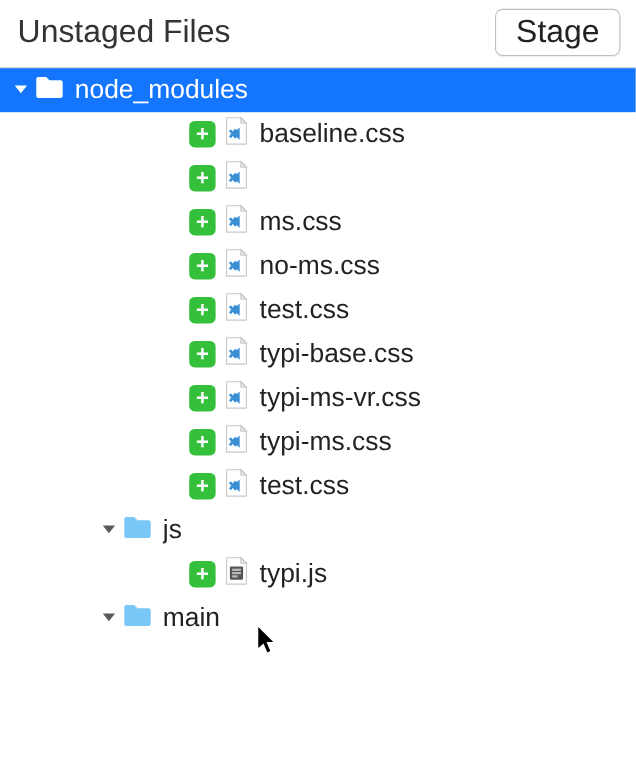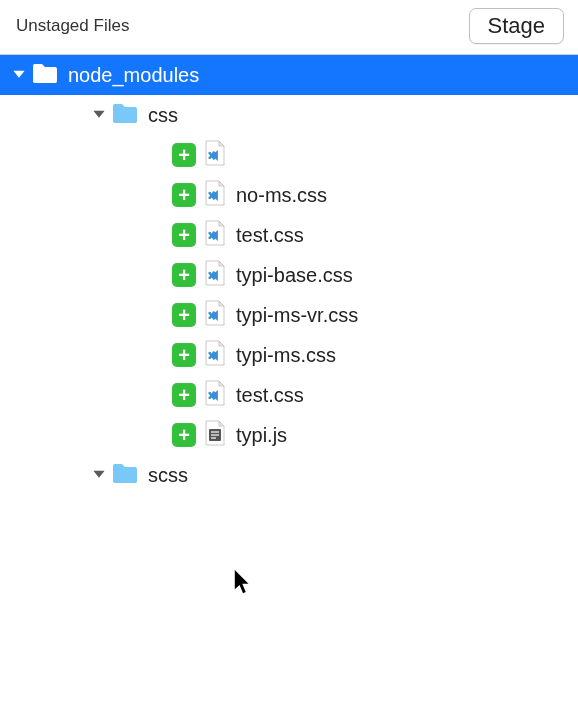--- a/index.html
+++ b/index.html
@@ -15,36 +15,36 @@
     overflow: hidden;
   }
   .header {
     display: flex;
     align-items: center;
     justify-content: space-between;
     padding: 8px 14px 10px 16px;
     border-bottom: 1px solid #d0d0d0;
   }
   .header-title {
-    font-size: 17px;
+    font-size: 29px;
     color: #333;
   }
   .stage-btn {
-    font-size: 22px;
+    font-size: 29px;
     color: #222;
     background: #ffffff;
     border: 1px solid #bfbfbf;
     border-radius: 7px;
     padding: 4px 18px;
     box-shadow: 0 1px 0 rgba(0,0,0,0.05);
     cursor: pointer;
   }
   .tree {
     padding-top: 0;
-    font-size: 20px;
+    font-size: 24px;
     color: #222;
     user-select: none;
   }
   .row {
     display: flex;
     align-items: center;
     height: 40px;
     white-space: nowrap;
   }
   .row.selected {
@@ -120,127 +120,155 @@
         <svg width="14" height="14" viewBox="0 0 10 10">
           <path d="M1 2 L5 7 L9 2 Z" fill="#ffffff"></path>
         </svg>
       </span>
       <span><svg class="folder-icon" viewBox="0 0 26 22">
           <path d="M1 4 C1 2.5 2 2 3 2 L10 2 L13 5 L23 5 C24.5 5 25 6 25 7 L25 19 C25 20.5 24 21 23 21 L3 21 C1.5 21 1 20 1 19 Z" fill="#ffffff"></path>
         </svg></span>
       <span class="label">node_modules</span>
     </div>
     <div class="row">
+      <span class="indent" style="width: 172px;"></span>
+      <span class="status-badge"></span>
+      <span><svg class="file-icon" viewBox="0 0 22 26">
+    <path d="M2 1 L15 1 L20 6 L20 25 L2 25 Z" fill="#ffffff" stroke="#c8c8c8" stroke-width="1"></path>
+    <path d="M15 1 L15 6 L20 6 Z" fill="#e6e6e6" stroke="#c8c8c8" stroke-width="1"></path>
+    <g transform="translate(4,10) scale(0.55)">
+      <path d="M18 0 L18 20 L7 10 Z" fill="#3a8fd6"></path>
+      <path d="M0 5 L4 3 L14 16 L10 18 Z" fill="#3a8fd6"></path>
+      <path d="M0 15 L4 17 L14 4 L10 2 Z" fill="#3a8fd6"></path>
+    </g>
+  </svg></span>
+      <span class="label">baseline.css</span>
+    </div>
+    <div class="row">
+      <span class="indent" style="width: 172px;"></span>
+      <span class="status-badge"></span>
+      <span><svg class="file-icon" viewBox="0 0 22 26">
+    <path d="M2 1 L15 1 L20 6 L20 25 L2 25 Z" fill="#ffffff" stroke="#c8c8c8" stroke-width="1"></path>
+    <path d="M15 1 L15 6 L20 6 Z" fill="#e6e6e6" stroke="#c8c8c8" stroke-width="1"></path>
+    <g transform="translate(4,10) scale(0.55)">
+      <path d="M18 0 L18 20 L7 10 Z" fill="#3a8fd6"></path>
+      <path d="M0 5 L4 3 L14 16 L10 18 Z" fill="#3a8fd6"></path>
+      <path d="M0 15 L4 17 L14 4 L10 2 Z" fill="#3a8fd6"></path>
+    </g>
+  </svg></span>
+    </div>
+    <div class="row">
+      <span class="indent" style="width: 172px;"></span>
+      <span class="status-badge"></span>
+      <span><svg class="file-icon" viewBox="0 0 22 26">
+    <path d="M2 1 L15 1 L20 6 L20 25 L2 25 Z" fill="#ffffff" stroke="#c8c8c8" stroke-width="1"></path>
+    <path d="M15 1 L15 6 L20 6 Z" fill="#e6e6e6" stroke="#c8c8c8" stroke-width="1"></path>
+    <g transform="translate(4,10) scale(0.55)">
+      <path d="M18 0 L18 20 L7 10 Z" fill="#3a8fd6"></path>
+      <path d="M0 5 L4 3 L14 16 L10 18 Z" fill="#3a8fd6"></path>
+      <path d="M0 15 L4 17 L14 4 L10 2 Z" fill="#3a8fd6"></path>
+    </g>
+  </svg></span>
+      <span class="label">ms.css</span>
+    </div>
+    <div class="row">
+      <span class="indent" style="width: 172px;"></span>
+      <span class="status-badge"></span>
+      <span><svg class="file-icon" viewBox="0 0 22 26">
+    <path d="M2 1 L15 1 L20 6 L20 25 L2 25 Z" fill="#ffffff" stroke="#c8c8c8" stroke-width="1"></path>
+    <path d="M15 1 L15 6 L20 6 Z" fill="#e6e6e6" stroke="#c8c8c8" stroke-width="1"></path>
+    <g transform="translate(4,10) scale(0.55)">
+      <path d="M18 0 L18 20 L7 10 Z" fill="#3a8fd6"></path>
+      <path d="M0 5 L4 3 L14 16 L10 18 Z" fill="#3a8fd6"></path>
+      <path d="M0 15 L4 17 L14 4 L10 2 Z" fill="#3a8fd6"></path>
+    </g>
+  </svg></span>
+      <span class="label">no-ms.css</span>
+    </div>
+    <div class="row">
+      <span class="indent" style="width: 172px;"></span>
+      <span class="status-badge"></span>
+      <span><svg class="file-icon" viewBox="0 0 22 26">
+    <path d="M2 1 L15 1 L20 6 L20 25 L2 25 Z" fill="#ffffff" stroke="#c8c8c8" stroke-width="1"></path>
+    <path d="M15 1 L15 6 L20 6 Z" fill="#e6e6e6" stroke="#c8c8c8" stroke-width="1"></path>
+    <g transform="translate(4,10) scale(0.55)">
+      <path d="M18 0 L18 20 L7 10 Z" fill="#3a8fd6"></path>
+      <path d="M0 5 L4 3 L14 16 L10 18 Z" fill="#3a8fd6"></path>
+      <path d="M0 15 L4 17 L14 4 L10 2 Z" fill="#3a8fd6"></path>
+    </g>
+  </svg></span>
+      <span class="label">test.css</span>
+    </div>
+    <div class="row">
+      <span class="indent" style="width: 172px;"></span>
+      <span class="status-badge"></span>
+      <span><svg class="file-icon" viewBox="0 0 22 26">
+    <path d="M2 1 L15 1 L20 6 L20 25 L2 25 Z" fill="#ffffff" stroke="#c8c8c8" stroke-width="1"></path>
+    <path d="M15 1 L15 6 L20 6 Z" fill="#e6e6e6" stroke="#c8c8c8" stroke-width="1"></path>
+    <g transform="translate(4,10) scale(0.55)">
+      <path d="M18 0 L18 20 L7 10 Z" fill="#3a8fd6"></path>
+      <path d="M0 5 L4 3 L14 16 L10 18 Z" fill="#3a8fd6"></path>
+      <path d="M0 15 L4 17 L14 4 L10 2 Z" fill="#3a8fd6"></path>
+    </g>
+  </svg></span>
+      <span class="label">typi-base.css</span>
+    </div>
+    <div class="row">
+      <span class="indent" style="width: 172px;"></span>
+      <span class="status-badge"></span>
+      <span><svg class="file-icon" viewBox="0 0 22 26">
+    <path d="M2 1 L15 1 L20 6 L20 25 L2 25 Z" fill="#ffffff" stroke="#c8c8c8" stroke-width="1"></path>
+    <path d="M15 1 L15 6 L20 6 Z" fill="#e6e6e6" stroke="#c8c8c8" stroke-width="1"></path>
+    <g transform="translate(4,10) scale(0.55)">
+      <path d="M18 0 L18 20 L7 10 Z" fill="#3a8fd6"></path>
+      <path d="M0 5 L4 3 L14 16 L10 18 Z" fill="#3a8fd6"></path>
+      <path d="M0 15 L4 17 L14 4 L10 2 Z" fill="#3a8fd6"></path>
+    </g>
+  </svg></span>
+      <span class="label">typi-ms-vr.css</span>
+    </div>
+    <div class="row">
+      <span class="indent" style="width: 172px;"></span>
+      <span class="status-badge"></span>
+      <span><svg class="file-icon" viewBox="0 0 22 26">
+    <path d="M2 1 L15 1 L20 6 L20 25 L2 25 Z" fill="#ffffff" stroke="#c8c8c8" stroke-width="1"></path>
+    <path d="M15 1 L15 6 L20 6 Z" fill="#e6e6e6" stroke="#c8c8c8" stroke-width="1"></path>
+    <g transform="translate(4,10) scale(0.55)">
+      <path d="M18 0 L18 20 L7 10 Z" fill="#3a8fd6"></path>
+      <path d="M0 5 L4 3 L14 16 L10 18 Z" fill="#3a8fd6"></path>
+      <path d="M0 15 L4 17 L14 4 L10 2 Z" fill="#3a8fd6"></path>
+    </g>
+  </svg></span>
+      <span class="label">typi-ms.css</span>
+    </div>
+    <div class="row">
+      <span class="indent" style="width: 172px;"></span>
+      <span class="status-badge"></span>
+      <span><svg class="file-icon" viewBox="0 0 22 26">
+    <path d="M2 1 L15 1 L20 6 L20 25 L2 25 Z" fill="#ffffff" stroke="#c8c8c8" stroke-width="1"></path>
+    <path d="M15 1 L15 6 L20 6 Z" fill="#e6e6e6" stroke="#c8c8c8" stroke-width="1"></path>
+    <g transform="translate(4,10) scale(0.55)">
+      <path d="M18 0 L18 20 L7 10 Z" fill="#3a8fd6"></path>
+      <path d="M0 5 L4 3 L14 16 L10 18 Z" fill="#3a8fd6"></path>
+      <path d="M0 15 L4 17 L14 4 L10 2 Z" fill="#3a8fd6"></path>
+    </g>
+  </svg></span>
+      <span class="label">test.css</span>
+    </div>
+    <div class="row">
       <span class="indent" style="width: 92px;"></span>
       <span class="chevron">
         <svg width="14" height="14" viewBox="0 0 10 10">
           <path d="M1 2 L5 7 L9 2 Z" fill="#5a5a5a"></path>
         </svg>
       </span>
       <span><svg class="folder-icon" viewBox="0 0 26 22">
           <path d="M1 4 C1 2.5 2 2 3 2 L10 2 L13 5 L23 5 C24.5 5 25 6 25 7 L25 19 C25 20.5 24 21 23 21 L3 21 C1.5 21 1 20 1 19 Z" fill="#79c8f7"></path>
         </svg></span>
-      <span class="label">css</span>
-    </div>
-    <div class="row">
-      <span class="indent" style="width: 172px;"></span>
-      <span class="status-badge"></span>
-      <span><svg class="file-icon" viewBox="0 0 22 26">
-    <path d="M2 1 L15 1 L20 6 L20 25 L2 25 Z" fill="#ffffff" stroke="#c8c8c8" stroke-width="1"></path>
-    <path d="M15 1 L15 6 L20 6 Z" fill="#e6e6e6" stroke="#c8c8c8" stroke-width="1"></path>
-    <g transform="translate(4,10) scale(0.55)">
-      <path d="M18 0 L18 20 L7 10 Z" fill="#3a8fd6"></path>
-      <path d="M0 5 L4 3 L14 16 L10 18 Z" fill="#3a8fd6"></path>
-      <path d="M0 15 L4 17 L14 4 L10 2 Z" fill="#3a8fd6"></path>
-    </g>
-  </svg></span>
-    </div>
-    <div class="row">
-      <span class="indent" style="width: 172px;"></span>
-      <span class="status-badge"></span>
-      <span><svg class="file-icon" viewBox="0 0 22 26">
-    <path d="M2 1 L15 1 L20 6 L20 25 L2 25 Z" fill="#ffffff" stroke="#c8c8c8" stroke-width="1"></path>
-    <path d="M15 1 L15 6 L20 6 Z" fill="#e6e6e6" stroke="#c8c8c8" stroke-width="1"></path>
-    <g transform="translate(4,10) scale(0.55)">
-      <path d="M18 0 L18 20 L7 10 Z" fill="#3a8fd6"></path>
-      <path d="M0 5 L4 3 L14 16 L10 18 Z" fill="#3a8fd6"></path>
-      <path d="M0 15 L4 17 L14 4 L10 2 Z" fill="#3a8fd6"></path>
-    </g>
-  </svg></span>
-      <span class="label">no-ms.css</span>
-    </div>
-    <div class="row">
-      <span class="indent" style="width: 172px;"></span>
-      <span class="status-badge"></span>
-      <span><svg class="file-icon" viewBox="0 0 22 26">
-    <path d="M2 1 L15 1 L20 6 L20 25 L2 25 Z" fill="#ffffff" stroke="#c8c8c8" stroke-width="1"></path>
-    <path d="M15 1 L15 6 L20 6 Z" fill="#e6e6e6" stroke="#c8c8c8" stroke-width="1"></path>
-    <g transform="translate(4,10) scale(0.55)">
-      <path d="M18 0 L18 20 L7 10 Z" fill="#3a8fd6"></path>
-      <path d="M0 5 L4 3 L14 16 L10 18 Z" fill="#3a8fd6"></path>
-      <path d="M0 15 L4 17 L14 4 L10 2 Z" fill="#3a8fd6"></path>
-    </g>
-  </svg></span>
-      <span class="label">test.css</span>
-    </div>
-    <div class="row">
-      <span class="indent" style="width: 172px;"></span>
-      <span class="status-badge"></span>
-      <span><svg class="file-icon" viewBox="0 0 22 26">
-    <path d="M2 1 L15 1 L20 6 L20 25 L2 25 Z" fill="#ffffff" stroke="#c8c8c8" stroke-width="1"></path>
-    <path d="M15 1 L15 6 L20 6 Z" fill="#e6e6e6" stroke="#c8c8c8" stroke-width="1"></path>
-    <g transform="translate(4,10) scale(0.55)">
-      <path d="M18 0 L18 20 L7 10 Z" fill="#3a8fd6"></path>
-      <path d="M0 5 L4 3 L14 16 L10 18 Z" fill="#3a8fd6"></path>
-      <path d="M0 15 L4 17 L14 4 L10 2 Z" fill="#3a8fd6"></path>
-    </g>
-  </svg></span>
-      <span class="label">typi-base.css</span>
-    </div>
-    <div class="row">
-      <span class="indent" style="width: 172px;"></span>
-      <span class="status-badge"></span>
-      <span><svg class="file-icon" viewBox="0 0 22 26">
-    <path d="M2 1 L15 1 L20 6 L20 25 L2 25 Z" fill="#ffffff" stroke="#c8c8c8" stroke-width="1"></path>
-    <path d="M15 1 L15 6 L20 6 Z" fill="#e6e6e6" stroke="#c8c8c8" stroke-width="1"></path>
-    <g transform="translate(4,10) scale(0.55)">
-      <path d="M18 0 L18 20 L7 10 Z" fill="#3a8fd6"></path>
-      <path d="M0 5 L4 3 L14 16 L10 18 Z" fill="#3a8fd6"></path>
-      <path d="M0 15 L4 17 L14 4 L10 2 Z" fill="#3a8fd6"></path>
-    </g>
-  </svg></span>
-      <span class="label">typi-ms-vr.css</span>
-    </div>
-    <div class="row">
-      <span class="indent" style="width: 172px;"></span>
-      <span class="status-badge"></span>
-      <span><svg class="file-icon" viewBox="0 0 22 26">
-    <path d="M2 1 L15 1 L20 6 L20 25 L2 25 Z" fill="#ffffff" stroke="#c8c8c8" stroke-width="1"></path>
-    <path d="M15 1 L15 6 L20 6 Z" fill="#e6e6e6" stroke="#c8c8c8" stroke-width="1"></path>
-    <g transform="translate(4,10) scale(0.55)">
-      <path d="M18 0 L18 20 L7 10 Z" fill="#3a8fd6"></path>
-      <path d="M0 5 L4 3 L14 16 L10 18 Z" fill="#3a8fd6"></path>
-      <path d="M0 15 L4 17 L14 4 L10 2 Z" fill="#3a8fd6"></path>
-    </g>
-  </svg></span>
-      <span class="label">typi-ms.css</span>
-    </div>
-    <div class="row">
-      <span class="indent" style="width: 172px;"></span>
-      <span class="status-badge"></span>
-      <span><svg class="file-icon" viewBox="0 0 22 26">
-    <path d="M2 1 L15 1 L20 6 L20 25 L2 25 Z" fill="#ffffff" stroke="#c8c8c8" stroke-width="1"></path>
-    <path d="M15 1 L15 6 L20 6 Z" fill="#e6e6e6" stroke="#c8c8c8" stroke-width="1"></path>
-    <g transform="translate(4,10) scale(0.55)">
-      <path d="M18 0 L18 20 L7 10 Z" fill="#3a8fd6"></path>
-      <path d="M0 5 L4 3 L14 16 L10 18 Z" fill="#3a8fd6"></path>
-      <path d="M0 15 L4 17 L14 4 L10 2 Z" fill="#3a8fd6"></path>
-    </g>
-  </svg></span>
-      <span class="label">test.css</span>
+      <span class="label">js</span>
     </div>
     <div class="row">
       <span class="indent" style="width: 172px;"></span>
       <span class="status-badge"></span>
       <span><svg class="file-icon" viewBox="0 0 22 26">
     <path d="M2 1 L15 1 L20 6 L20 25 L2 25 Z" fill="#ffffff" stroke="#c8c8c8" stroke-width="1"></path>
     <path d="M15 1 L15 6 L20 6 Z" fill="#e6e6e6" stroke="#c8c8c8" stroke-width="1"></path>
     <rect x="5" y="9" width="12" height="12" fill="#555" rx="1"></rect>
     <rect x="7" y="11" width="8" height="2" fill="#bbb"></rect>
     <rect x="7" y="14" width="8" height="2" fill="#bbb"></rect>
@@ -251,19 +279,19 @@
     <div class="row">
       <span class="indent" style="width: 92px;"></span>
       <span class="chevron">
         <svg width="14" height="14" viewBox="0 0 10 10">
           <path d="M1 2 L5 7 L9 2 Z" fill="#5a5a5a"></path>
         </svg>
       </span>
       <span><svg class="folder-icon" viewBox="0 0 26 22">
           <path d="M1 4 C1 2.5 2 2 3 2 L10 2 L13 5 L23 5 C24.5 5 25 6 25 7 L25 19 C25 20.5 24 21 23 21 L3 21 C1.5 21 1 20 1 19 Z" fill="#79c8f7"></path>
         </svg></span>
-      <span class="label">scss</span>
+      <span class="label">main</span>
     </div>
   </div>
 
 <svg class="cursor" viewBox="0 0 12 19">
   <path d="M0 0 L0 14 L3.5 11 L6 17 L8 16 L5.5 10 L10 10 Z" fill="#000"></path>
 </svg>
 
 </body></html>

